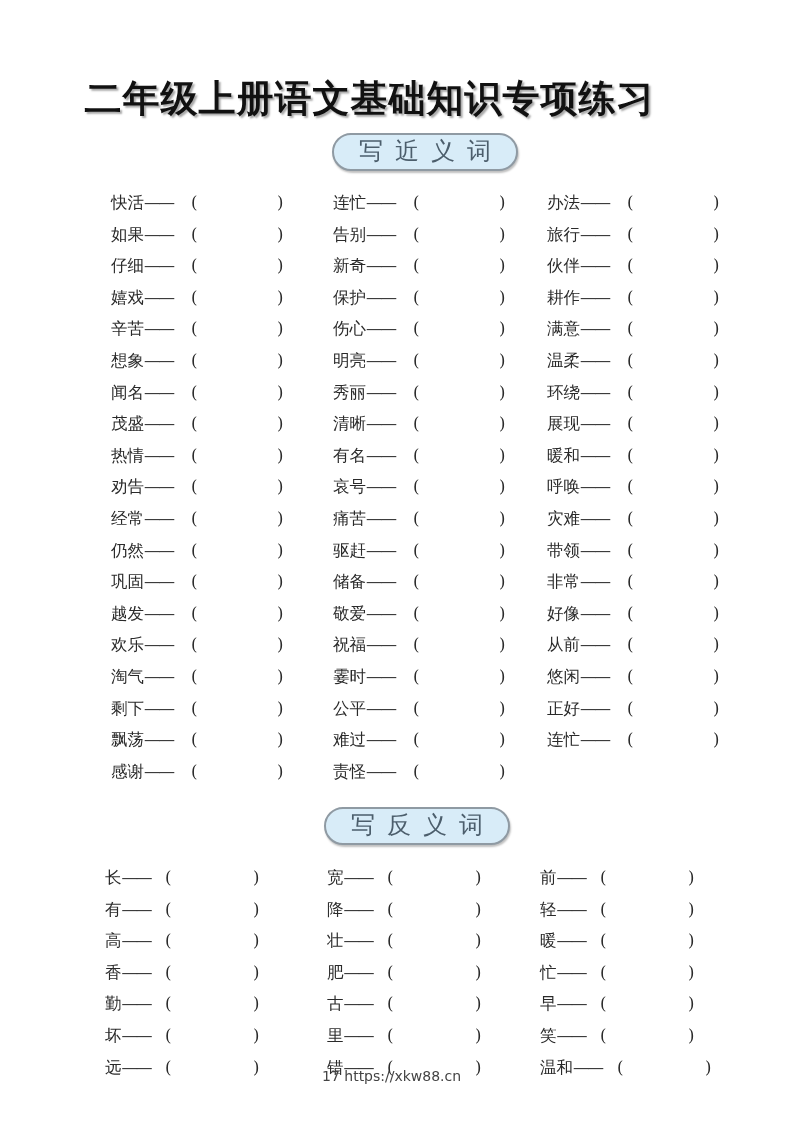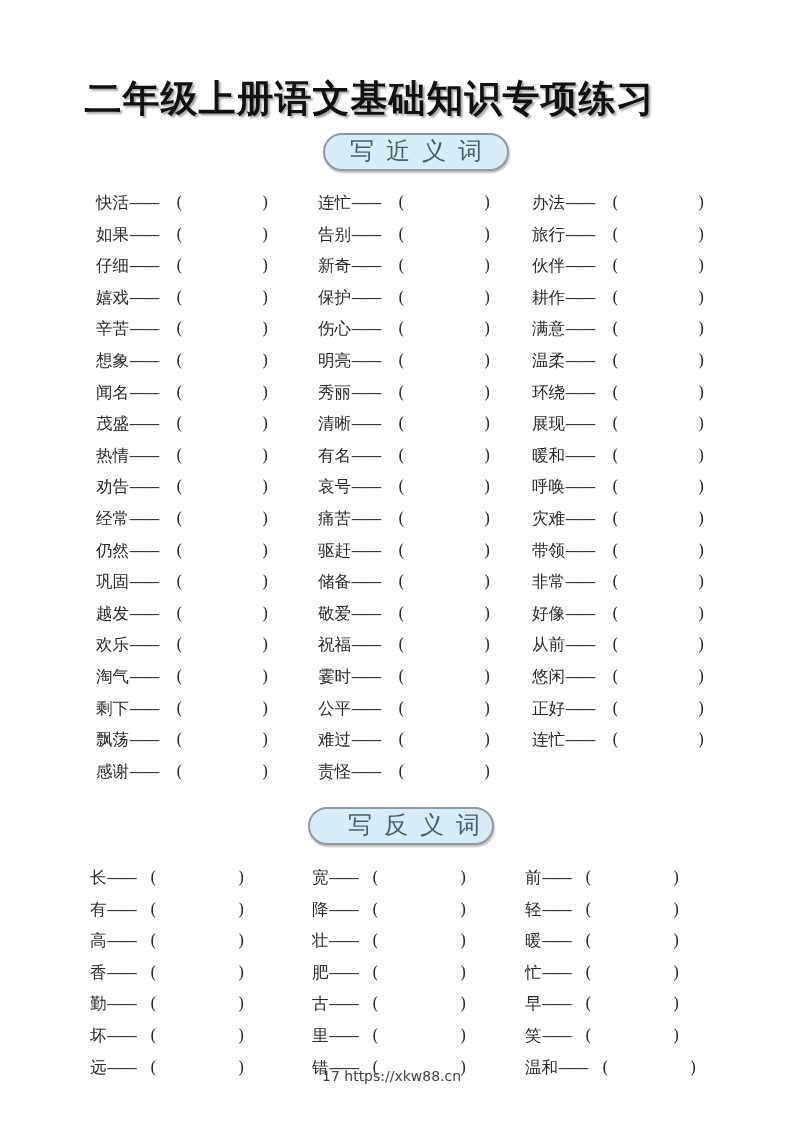--- a/index.html
+++ b/index.html
@@ -16,23 +16,23 @@
     .badge {
       position: absolute; width: 186px; height: 38px; box-sizing: border-box;
       border: 2.5px solid #8f9aa3; border-radius: 20px;
       background: #d8ecf8;
       box-shadow: 1px 2px 2px rgba(0,0,0,0.25);
       text-align: center; line-height: 33px;
       font-family: "DejaVu Sans", "Liberation Sans", sans-serif;
       font-size: 24px; letter-spacing: 12px; color: #4c5e6c;
       padding-left: 12px;
     }
-    .badge.syn { left: 323px; top: 133px; }
-    .badge.ant { left: 308px; top: 807px; text-align: right; }
-    .col { position: absolute; }
+    .badge.syn { left: 332px; top: 133px; }
+    .badge.ant { left: 324px; top: 807px; }
+    .col { position: absolute; margin-left: 15px; }
     .row {
       position: relative; height: 31.6px; font-size: 16.5px; line-height: 31.6px;
       white-space: nowrap; color: #2a2a2a;
     }
     .word { display: inline-block; }
     .dash { display: inline-block; letter-spacing: -2px; color: #333; }
     .lp { position: absolute; top: 0; }
     .rp { position: absolute; top: 0; }
     .footer {
       position: absolute; left: 322px; top: 1068px;

